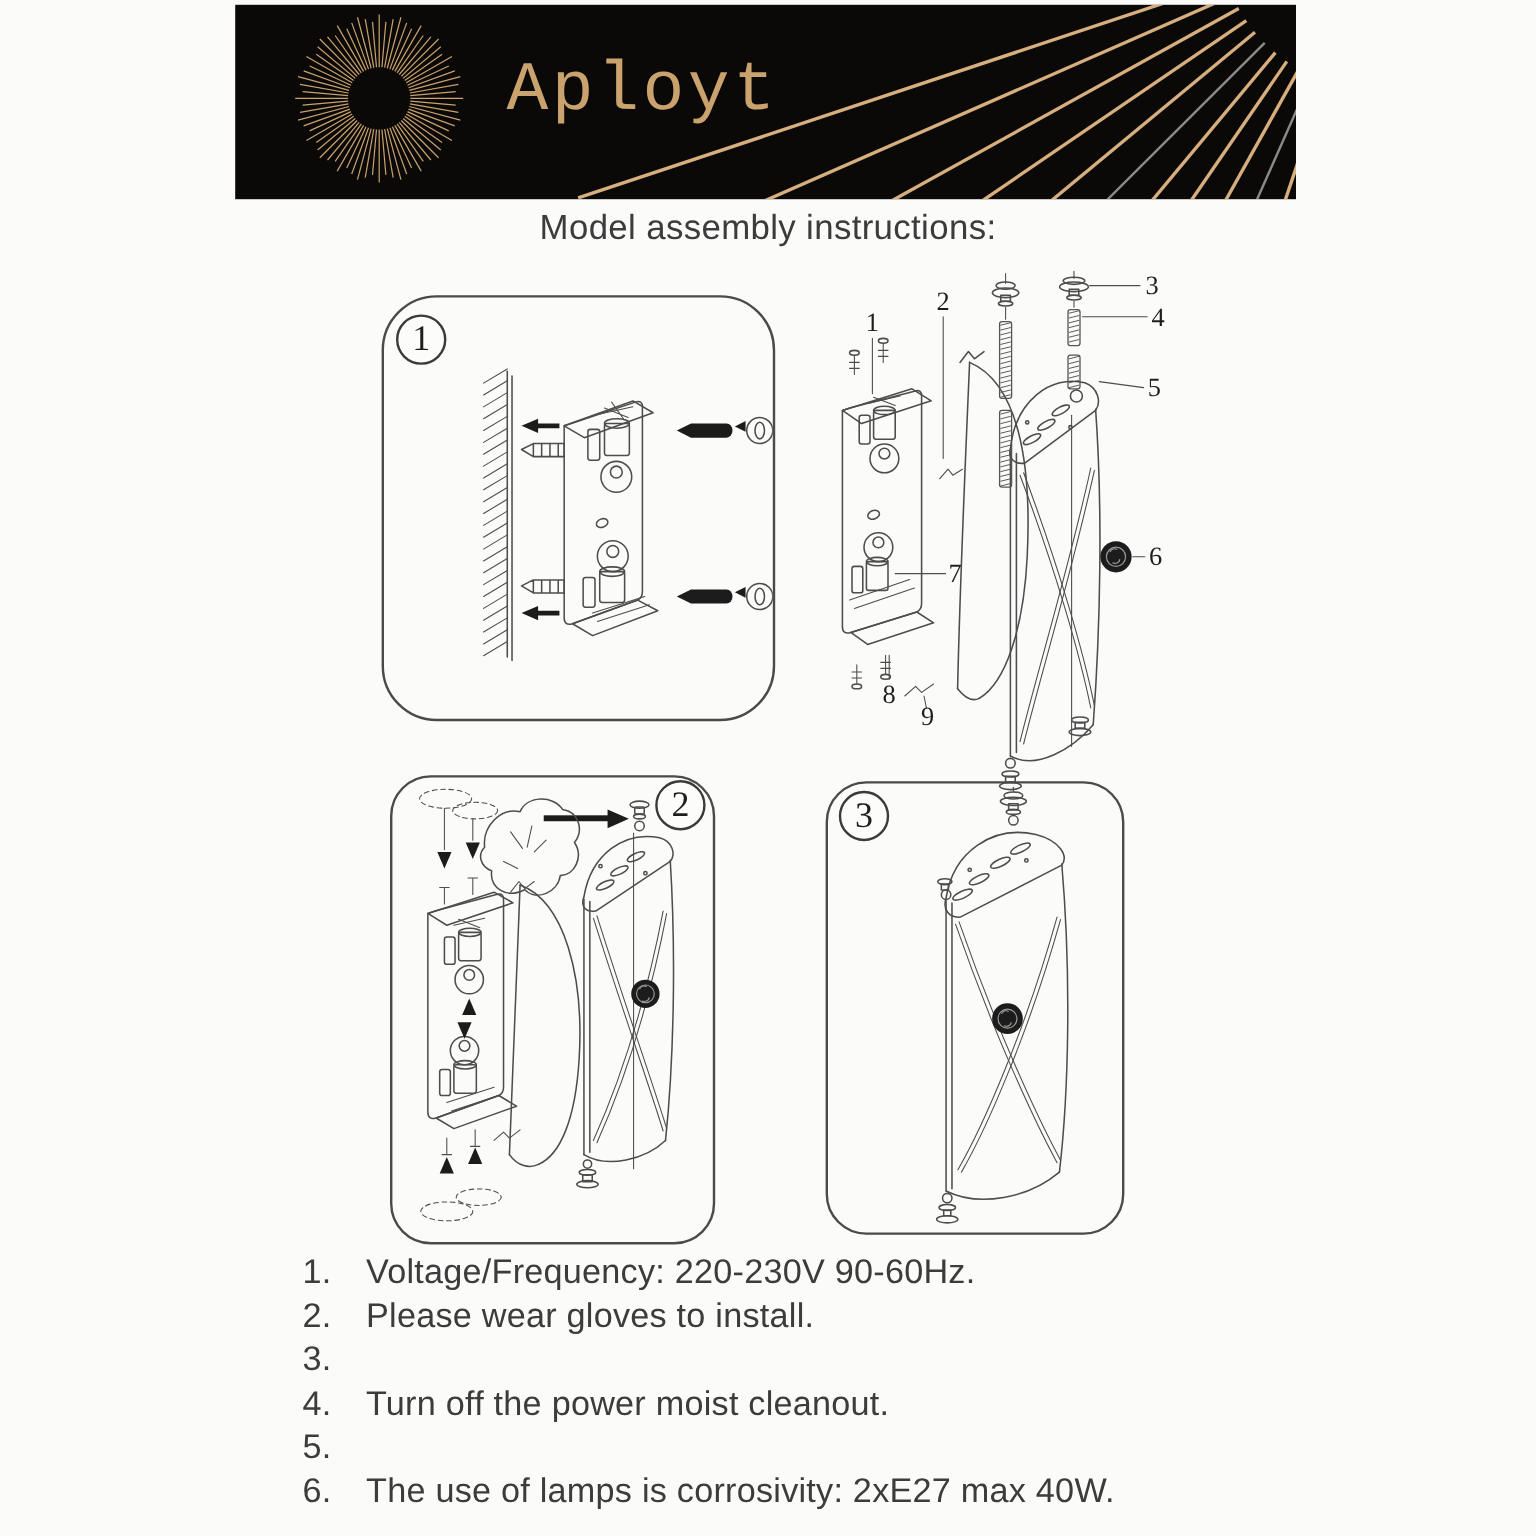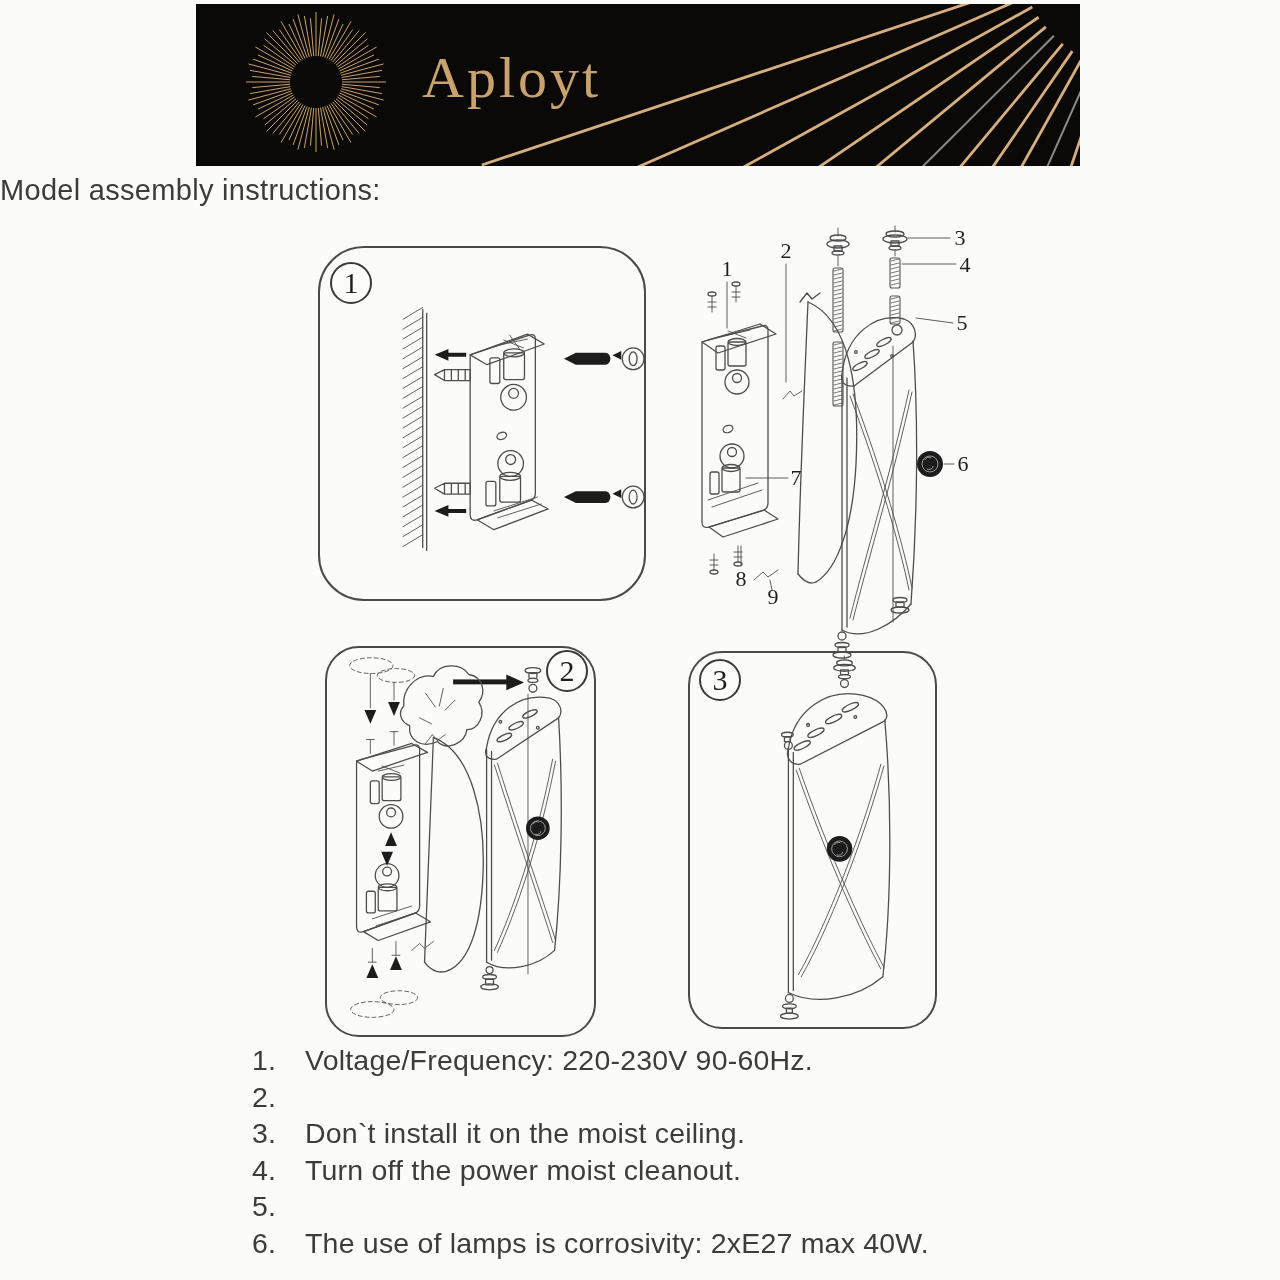--- a/index.html
+++ b/index.html
@@ -2,23 +2,23 @@
 <html><head>
 <meta charset="utf-8">
 <style>
   *{margin:0;padding:0;box-sizing:border-box}
   html,body{width:1280px;height:1280px}
   body{position:relative;background:#fbfbfa;font-family:"Liberation Sans",sans-serif;overflow:hidden}
 
   .banner{position:absolute;left:196px;top:4px;width:884px;height:162px;background:#0b0907;overflow:hidden}
   .banner svg{position:absolute;left:0;top:0}
   .brand{position:absolute;left:226px;top:40px;font-size:58px;color:#c9a26d;letter-spacing:3px;
-         font-family:Liberation Serif, serif;font-weight:400}
-
-  .title{position:absolute;left:0;top:172px;width:100%;color:#3c3c3c;
+         font-family:Liberation Mono, monospace;font-weight:400}
+
+  .title{position:absolute;left:0;top:172px;width:100%;text-align:center;color:#3c3c3c;
          font-size:29px;line-height:36px;letter-spacing:.3px}
 
   .panel{position:absolute;border:2px solid #4a4a4a}
   .p1{left:318px;top:246px;width:328px;height:355px;border-radius:46px}
   .p2{left:325px;top:646px;width:271px;height:391px;border-radius:34px}
   .p3{left:688px;top:651px;width:249px;height:378px;border-radius:34px}
   .panel svg{position:absolute;left:0;top:0;width:100%;height:100%}
   .exploded{position:absolute;left:688px;top:224px;width:320px;height:440px}
 
   .badge{position:absolute;width:42px;height:42px;border:2px solid #3a3a3a;border-radius:50%;
@@ -412,24 +412,24 @@
   </svg>
 </div>
 
 <div class="list">
   <div class="li">
     <span class="num">1.</span>
     <span class="txt">Voltage/Frequency: 220-230V 90-60Hz.</span>
   </div>
   <div class="li">
     <span class="num">2.</span>
+    <span class="txt">Please wear gloves to install.</span>
   </div>
   <div class="li">
     <span class="num">3.</span>
-    <span class="txt">Don`t install it on the moist ceiling.</span>
   </div>
   <div class="li">
     <span class="num">4.</span>
     <span class="txt">Turn off the power moist cleanout.</span>
   </div>
   <div class="li">
     <span class="num">5.</span>
   </div>
   <div class="li">
     <span class="num">6.</span>

